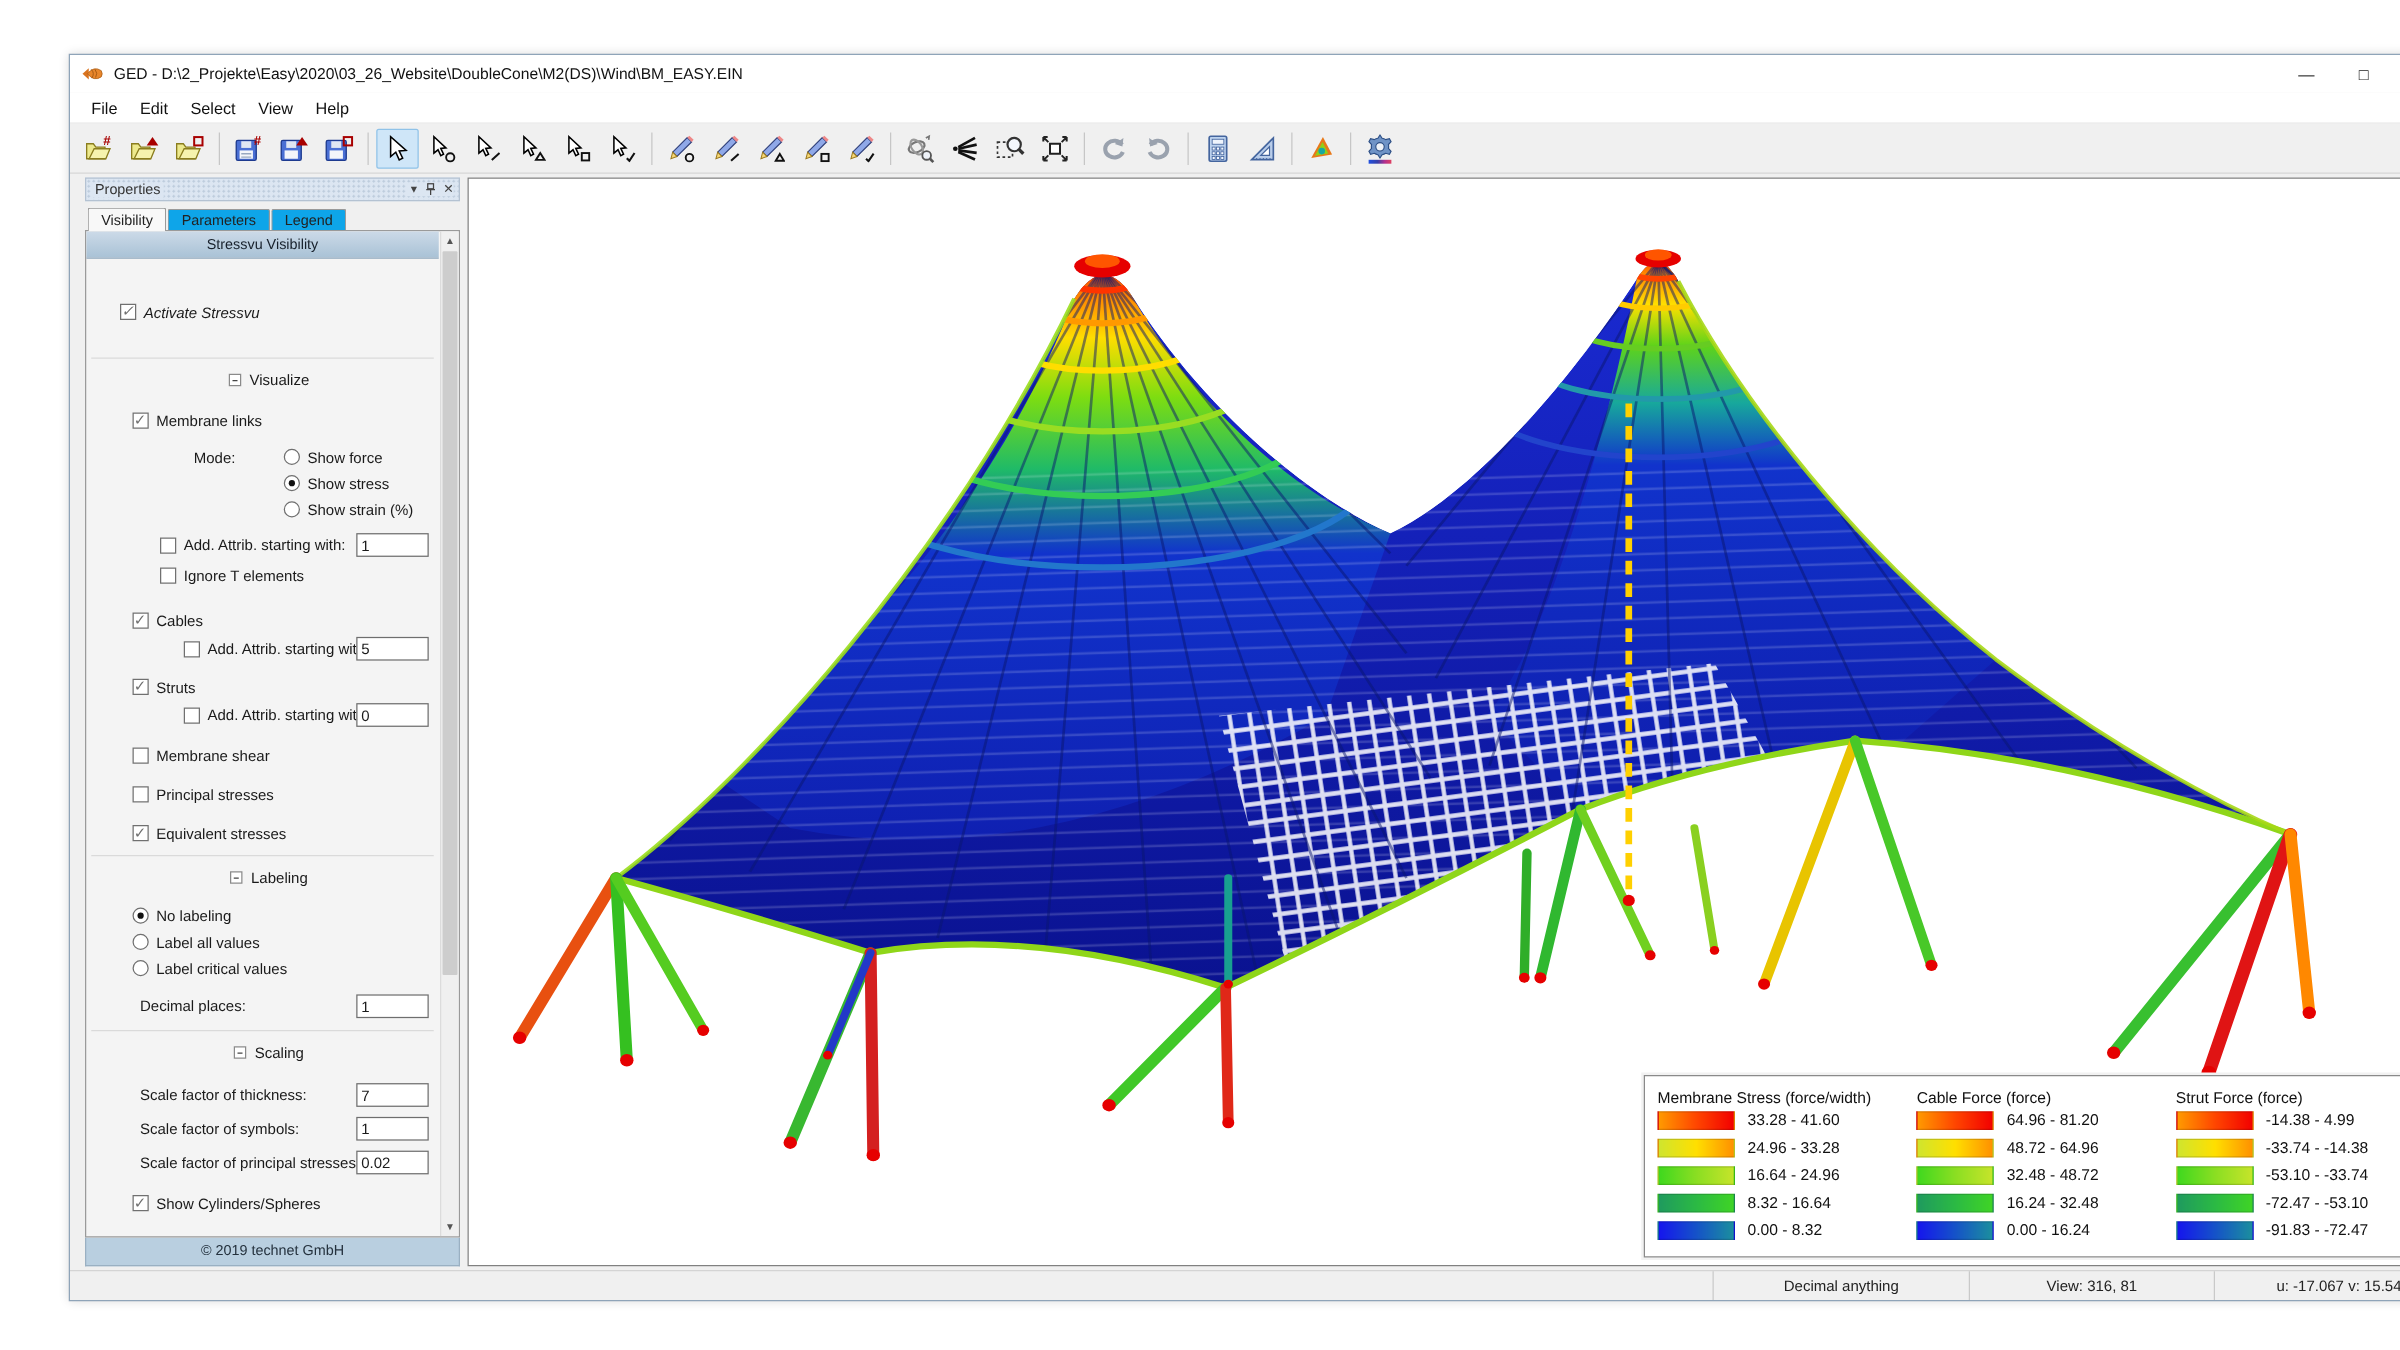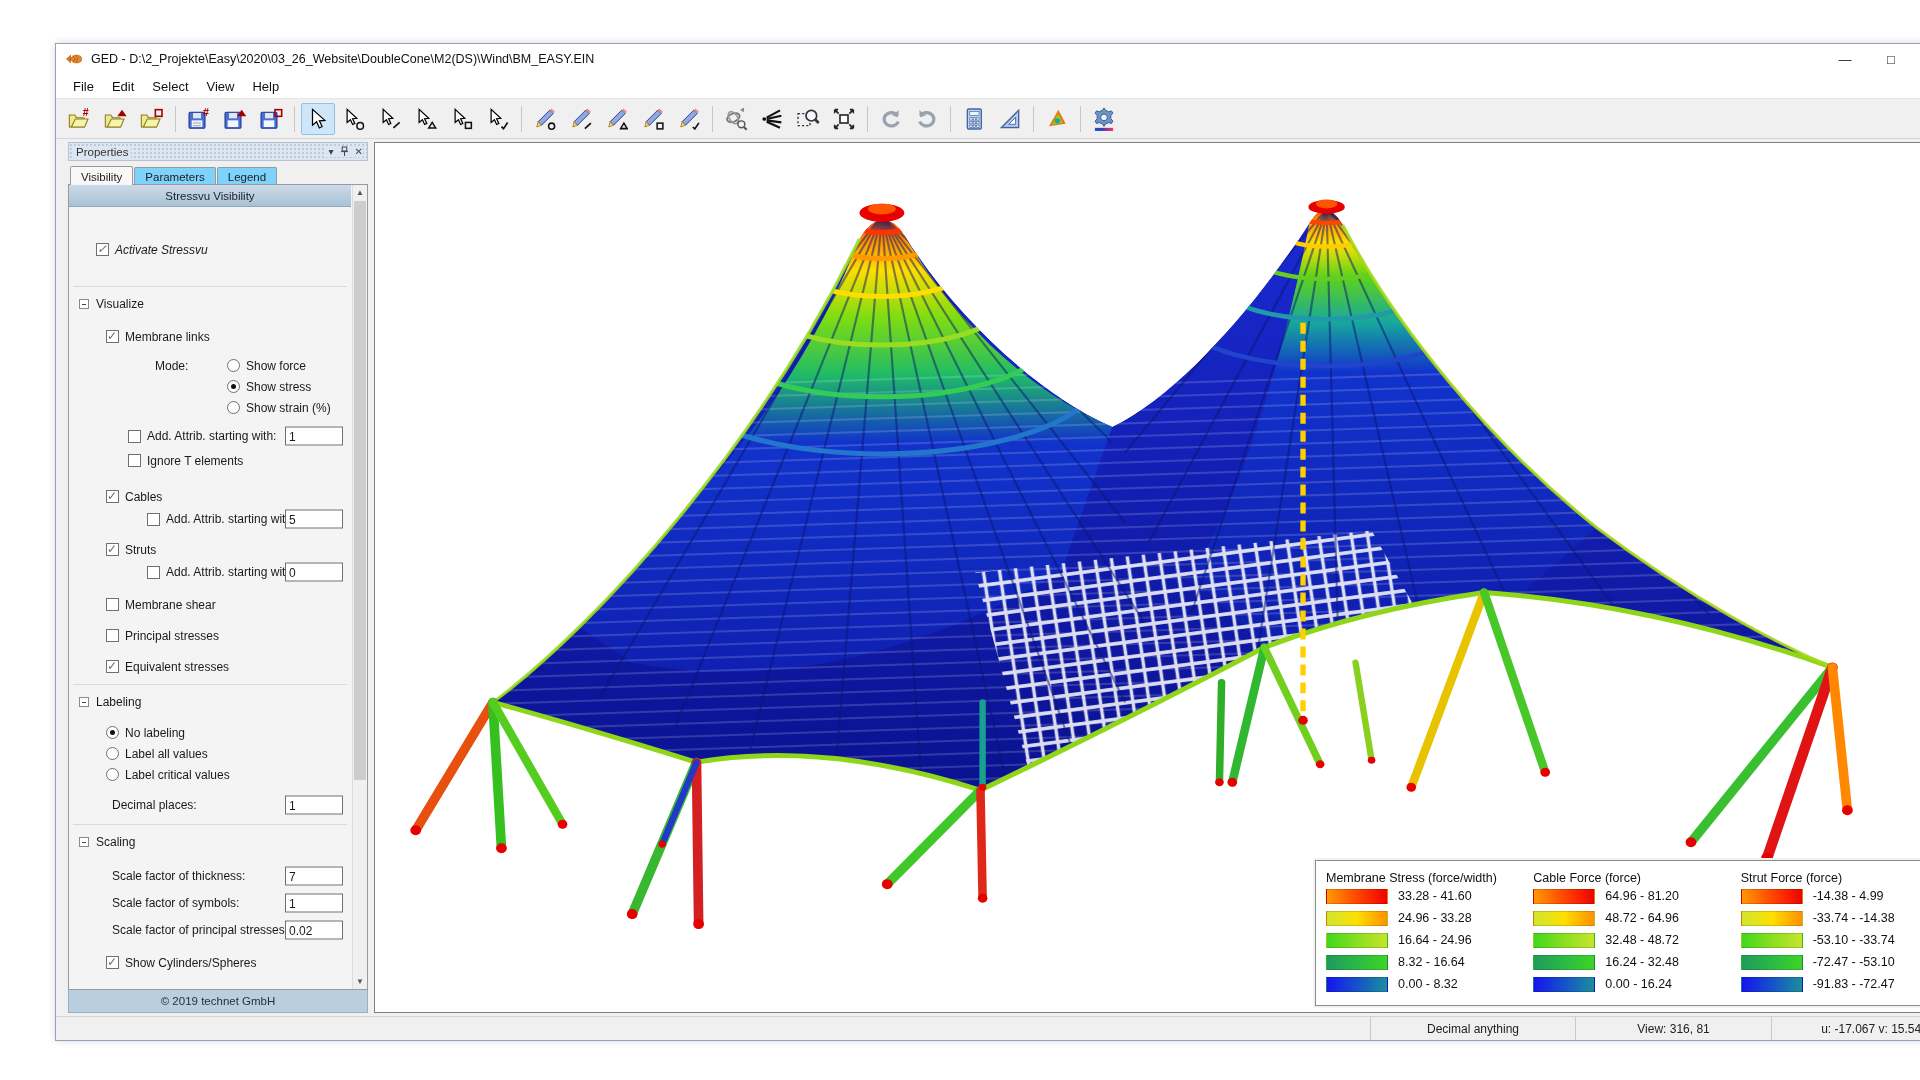--- a/index.html
+++ b/index.html
@@ -38,29 +38,29 @@
   .props { width:300px; flex:0 0 auto; display:flex; flex-direction:column; margin-right:6px; }
   .props-titlebar { height:19px; background:#dce6f2;
       background-image:radial-gradient(circle, #bccbdc 1px, rgba(0,0,0,0) 1px);
       background-size:4px 4px; border:1px solid #b4c2d2; display:flex; align-items:center;
       font-size:11.5px; color:#333; padding:0 4px; }
   .props-titlebar .t { background:#dce6f2; padding:0 3px; }
   .pt-icons { margin-left:auto; display:flex; align-items:center; gap:6px; background:#dce6f2; padding-left:4px; }
   .pt-ico { font-size:10px; color:#444; line-height:1; }
   .tabs { display:flex; align-items:flex-end; height:22px; background:#f0f0f0; padding-left:2px; margin-top:1px; }
   .tab { font-size:11.5px; color:#222; border:1px solid #9a9a9a; border-bottom:none;
-         padding:3px 10px 2px; background:#7dd3fc; border-radius:2px 2px 0 0; margin-right:1px; position:relative; top:1px; }
+         padding:3px 10px 2px; background:#0ea5e9; border-radius:2px 2px 0 0; margin-right:1px; position:relative; top:1px; }
   .tab.active { background:#f8f8f8; padding-top:4px; z-index:2; }
   .props-body { flex:1 1 auto; position:relative; background:#f4f4f4; border:1px solid #9a9a9a;
                 overflow:hidden; padding-right:16px; font-size:12px; color:#1a1a1a; }
   .sv-header { height:22px; background:linear-gradient(#ccdae8,#a9c2d6); border-bottom:1px solid #8fa8bd;
                display:flex; align-items:center; justify-content:center; font-size:11.5px; color:#17202b; }
   .r { position:relative; display:flex; align-items:center; height:21px; }
   .sep { border-top:1px solid #dadada; margin:7px 4px; }
-  .grp { display:flex; align-items:center; height:20px; }
+  .grp { display:flex; align-items:center; height:20px;justify-content:center; }
   .boxminus { width:10px; height:10px; border:1px solid #8a8a8a; background:#fff; margin:0 7px 0 10px;
               position:relative; flex:0 0 auto; }
   .boxminus::after { content:""; position:absolute; left:2px; right:2px; top:4px; border-top:1px solid #444; }
   .cbx { width:13px; height:13px; border:1px solid #707070; background:#fff; margin-right:6px;
          position:relative; flex:0 0 auto; }
   .cbx.on::after { content:"✓"; position:absolute; left:0px; top:-2px; font-size:12px; color:#6f6f6f; }
   .rad { width:13px; height:13px; border:1px solid #707070; border-radius:50%; background:#fff;
          margin-right:6px; position:relative; flex:0 0 auto; }
   .rad.on::after { content:""; position:absolute; left:3px; top:3px; width:5px; height:5px;
                    border-radius:50%; background:#111; }

